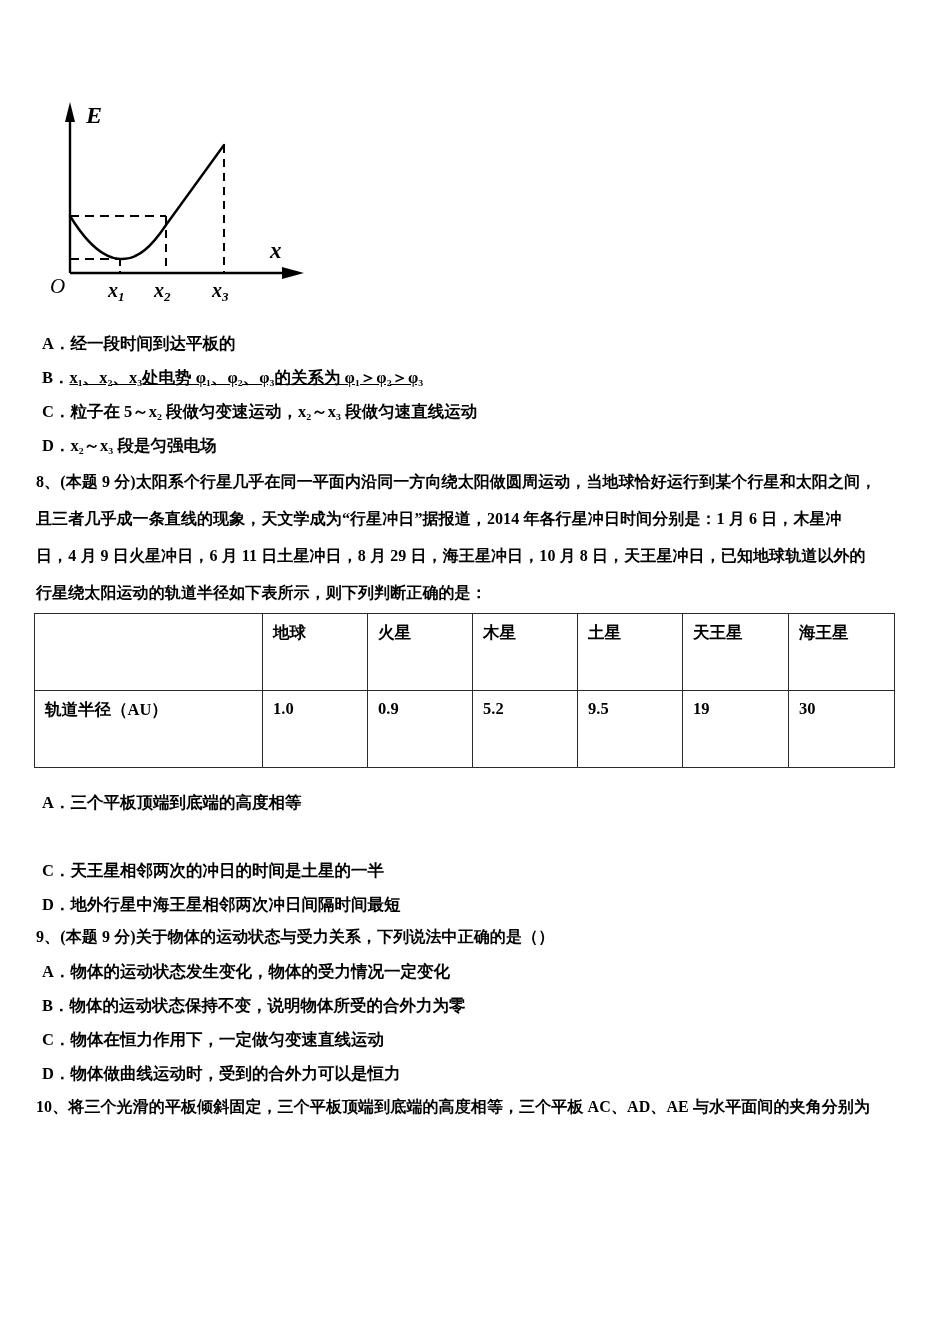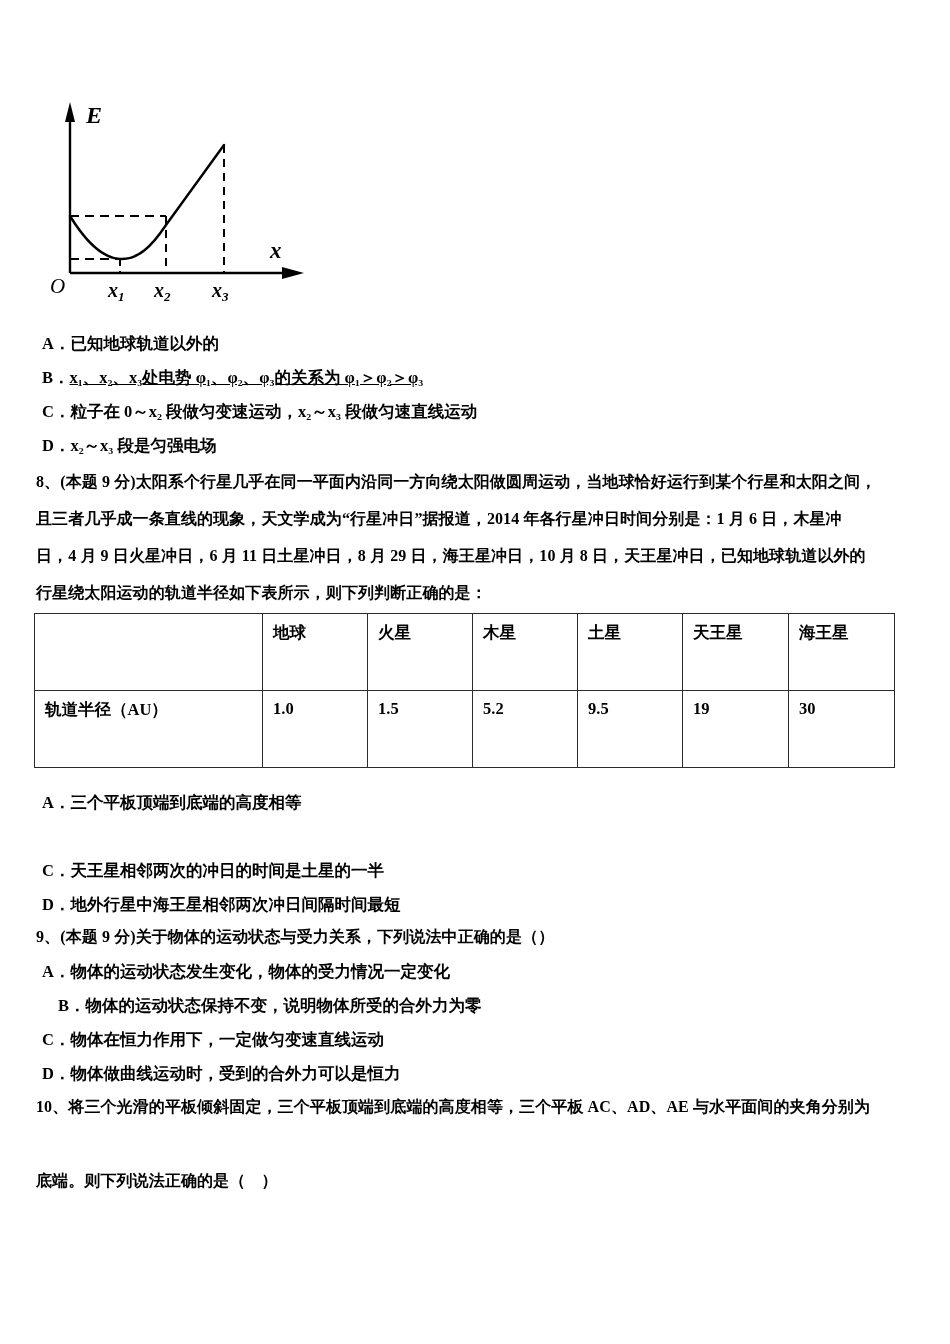--- a/index.html
+++ b/index.html
@@ -111,27 +111,27 @@
       <text x="236" y="166" font-family="Liberation Serif, serif" font-size="23" font-style="italic" font-weight="bold" fill="#000">x</text>
       <text x="16" y="201" font-family="Liberation Serif, serif" font-size="21" font-style="italic" fill="#000">O</text>
 
       <text x="74" y="205" font-family="Liberation Serif, serif" font-size="20" font-style="italic" font-weight="bold" fill="#000">x<tspan font-size="13" dy="4">1</tspan></text>
       <text x="120" y="205" font-family="Liberation Serif, serif" font-size="20" font-style="italic" font-weight="bold" fill="#000">x<tspan font-size="13" dy="4">2</tspan></text>
       <text x="178" y="205" font-family="Liberation Serif, serif" font-size="20" font-style="italic" font-weight="bold" fill="#000">x<tspan font-size="13" dy="4">3</tspan></text>
     </svg>
   </div>
 
   <div class="opt-line" style="left:42px; top:334px;">
-    <span class="opt-label">A．</span><span>已知地球轨道以外的</span>
+    <span class="opt-label">A．</span><span>经一段时间到达平板的</span>
   </div>
   <div class="opt-line" style="left:42px; top:368px;text-decoration:underline;">
     <span class="opt-label">B．</span><span>x₁、x₂、x₃处电势 φ₁、φ₂、φ₃的关系为 φ₁＞φ₂＞φ₃</span>
   </div>
   <div class="opt-line" style="left:42px; top:402px;">
-    <span class="opt-label">C．</span><span>粒子在 0～x₂ 段做匀变速运动，x₂～x₃ 段做匀速直线运动</span>
+    <span class="opt-label">C．</span><span>粒子在 5～x₂ 段做匀变速运动，x₂～x₃ 段做匀速直线运动</span>
   </div>
   <div class="opt-line" style="left:42px; top:436px;">
     <span class="opt-label">D．</span><span>x₂～x₃ 段是匀强电场</span>
   </div>
 
   <div class="q-line" style="left:36px; top:472px;">8、(本题 9 分)太阳系个行星几乎在同一平面内沿同一方向绕太阳做圆周运动，当地球恰好运行到某个行星和太阳之间，</div>
   <div class="q-line" style="left:36px; top:509px;">且三者几乎成一条直线的现象，天文学成为“行星冲日”据报道，2014 年各行星冲日时间分别是：1 月 6 日，木星冲</div>
   <div class="q-line" style="left:36px; top:546px;">日，4 月 9 日火星冲日，6 月 11 日土星冲日，8 月 29 日，海王星冲日，10 月 8 日，天王星冲日，已知地球轨道以外的</div>
   <div class="q-line" style="left:36px; top:583px;">行星绕太阳运动的轨道半径如下表所示，则下列判断正确的是：</div>
 
@@ -142,21 +142,21 @@
         <td class="col-v">地球</td>
         <td class="col-v">火星</td>
         <td class="col-v">木星</td>
         <td class="col-v">土星</td>
         <td class="col-v2">天王星</td>
         <td class="col-v2">海王星</td>
       </tr>
       <tr>
         <td class="col-name">轨道半径（AU）</td>
         <td class="col-v">1.0</td>
-        <td class="col-v">1.5</td>
+        <td class="col-v">0.9</td>
         <td class="col-v">5.2</td>
         <td class="col-v">9.5</td>
         <td class="col-v2">19</td>
         <td class="col-v2">30</td>
       </tr>
     </tbody>
   </table>
 
   <div class="opt-line" style="left:42px; top:793px;">
     <span class="opt-label">A．</span><span>三个平板顶端到底端的高度相等</span>
@@ -166,26 +166,25 @@
   </div>
   <div class="opt-line" style="left:42px; top:895px;">
     <span class="opt-label">D．</span><span>地外行星中海王星相邻两次冲日间隔时间最短</span>
   </div>
 
   <div class="q-line" style="left:36px; top:927px;">9、(本题 9 分)关于物体的运动状态与受力关系，下列说法中正确的是（）</div>
 
   <div class="opt-line" style="left:42px; top:962px;">
     <span class="opt-label">A．</span><span>物体的运动状态发生变化，物体的受力情况一定变化</span>
   </div>
-  <div class="opt-line" style="left:58px; top:996px;">
+  <div class="opt-line" style="left:42px; top:996px;">
     <span class="opt-label">B．</span><span>物体的运动状态保持不变，说明物体所受的合外力为零</span>
   </div>
   <div class="opt-line" style="left:42px; top:1064px;">
     <span class="opt-label">D．</span><span>物体做曲线运动时，受到的合外力可以是恒力</span>
   </div>
   <div class="opt-line" style="left:42px; top:1030px;">
     <span class="opt-label">C．</span><span>物体在恒力作用下，一定做匀变速直线运动</span>
   </div>
 
   <div class="q-line" style="left:36px; top:1097px;">10、将三个光滑的平板倾斜固定，三个平板顶端到底端的高度相等，三个平板 AC、AD、AE 与水平面间的夹角分别为</div>
-  <div class="q-line" style="left:36px; top:1171px;">底端。则下列说法正确的是（　）</div>
 
 </div>
 
 </body></html>

